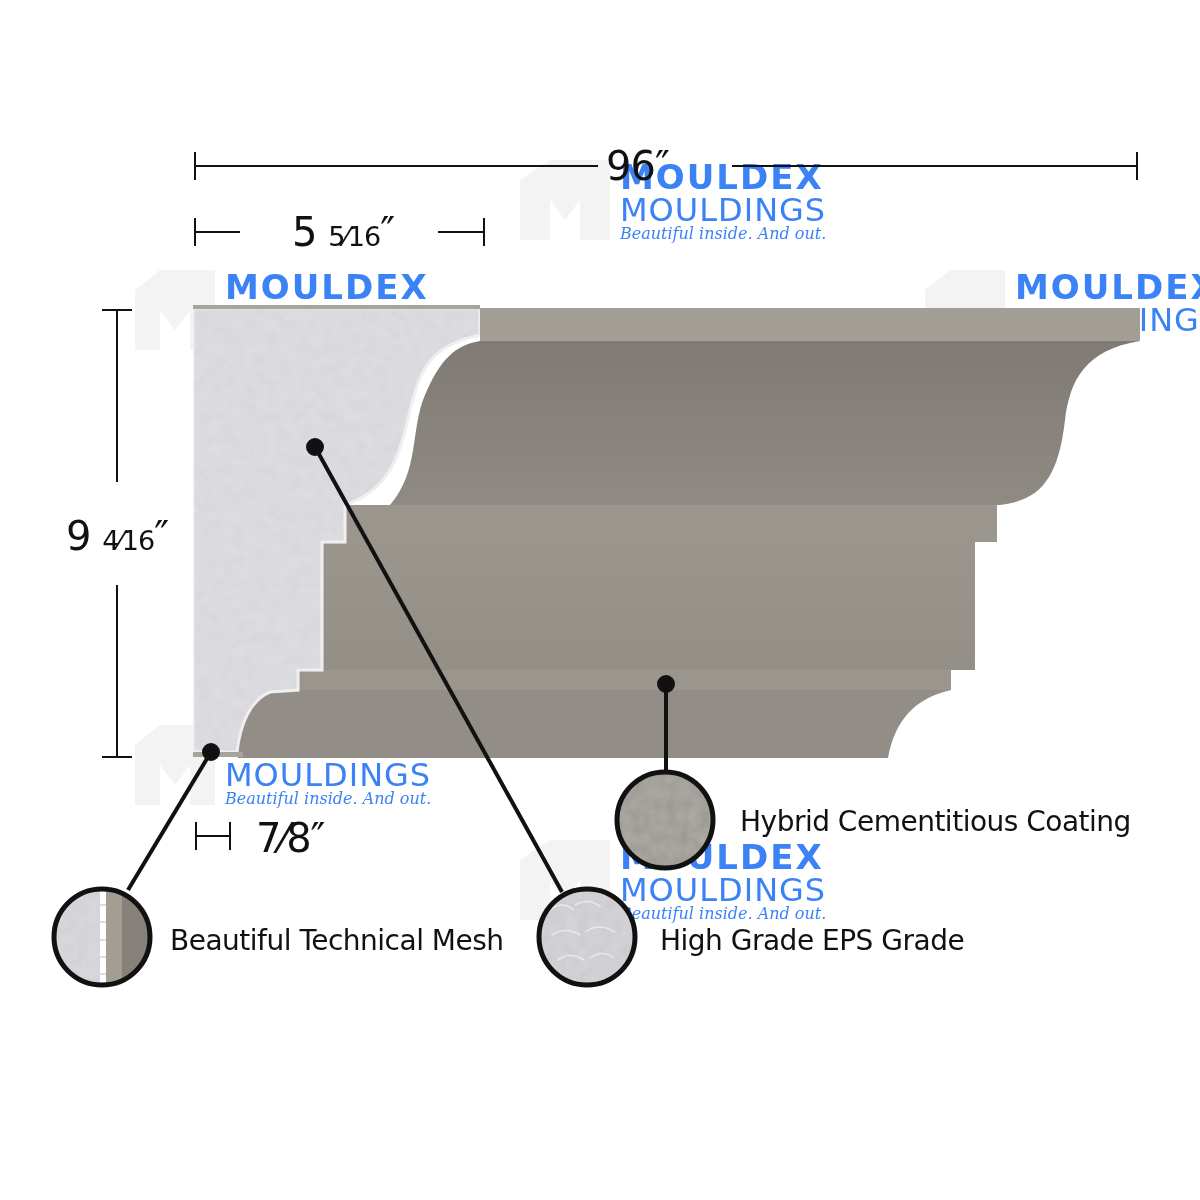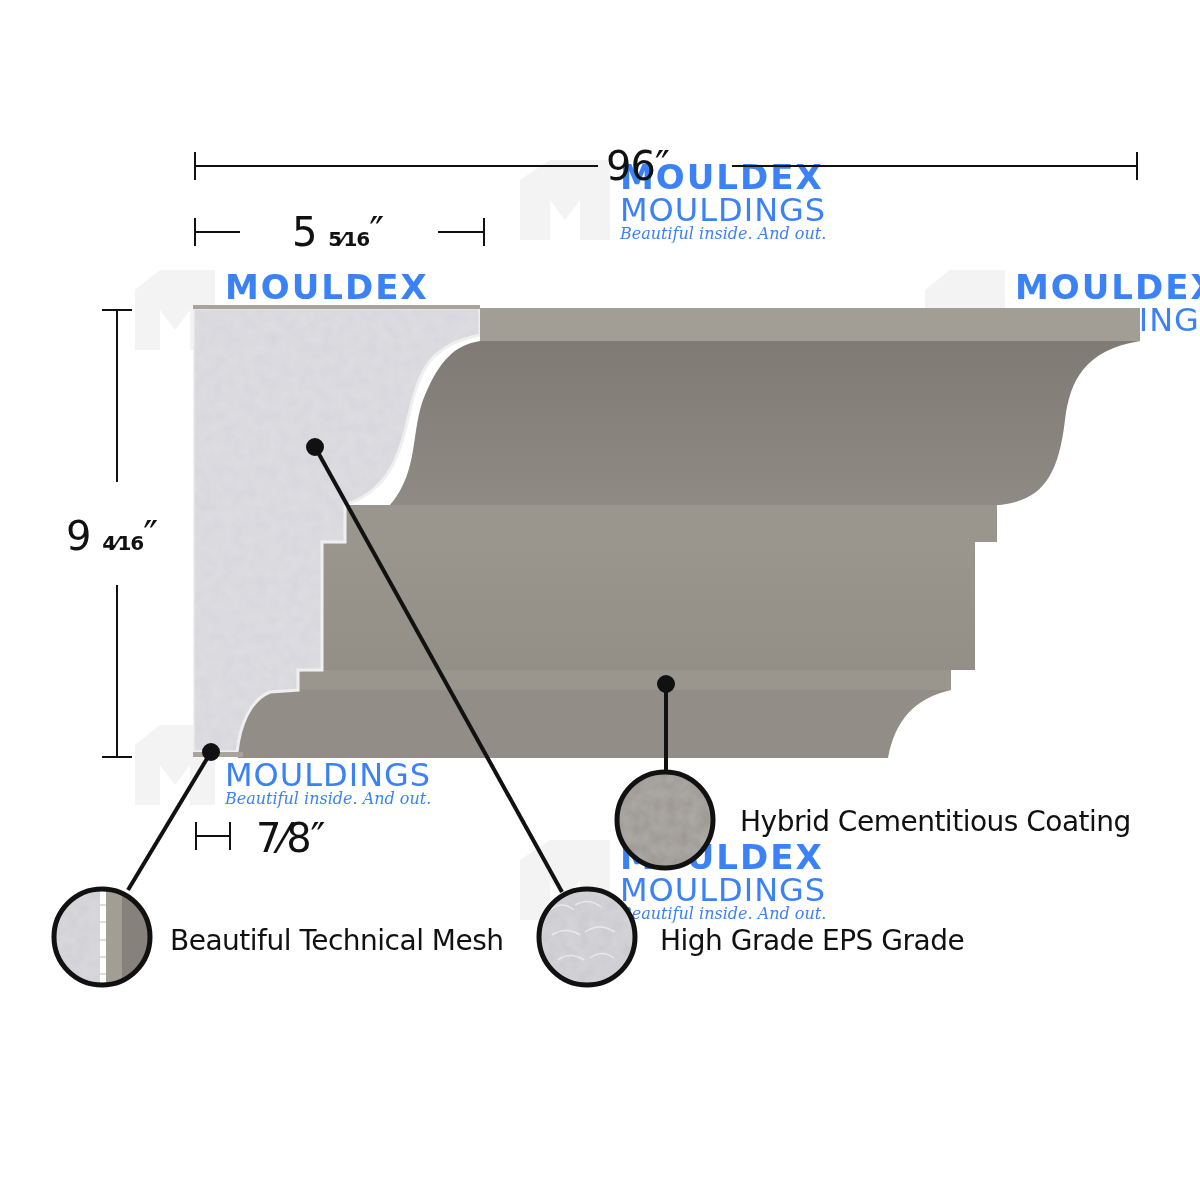--- a/index.html
+++ b/index.html
@@ -1,20 +1,20 @@
 <!DOCTYPE html>
 <html><head>
 <meta charset="utf-8">
 <style>
   html, body { margin: 0; padding: 0; background: #ffffff; }
   body { width: 1200px; height: 1200px; position: relative; overflow: hidden;
          font-family: "DejaVu Sans", "Liberation Sans", sans-serif; color: #111; }
   svg { position: absolute; left: 0; top: 0; }
   .dim-label { position: absolute; font-size: 40px; color: #111; line-height: 1; white-space: nowrap; letter-spacing: -1px; }
-  .dim-label .frac { font-size: 20px; vertical-align: 0; font-weight: bold; }
+  .dim-label .frac { font-size: 27px; vertical-align: 0; }
   .callout-label { position: absolute; font-size: 28px; color: #111; line-height: 1; white-space: nowrap; letter-spacing: -0.5px; }
   .wm { position: absolute; color: #3b82f6; font-weight: bold; line-height: 1; white-space: nowrap; }
   .wm .l1 { font-size: 34px; letter-spacing: 2px; }
   .wm .l2 { font-size: 32px; font-weight: normal; letter-spacing: 1px; }
   .wm .l3 { font-size: 16px; font-style: italic; font-weight: normal; font-family: "DejaVu Serif", serif; }
 </style>
 </head>
 <body>
 
 <div class="wm" style="left:520px; top:160px;">

